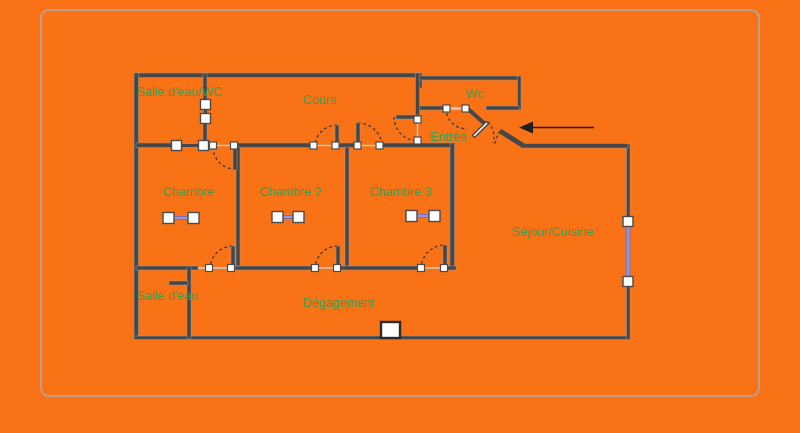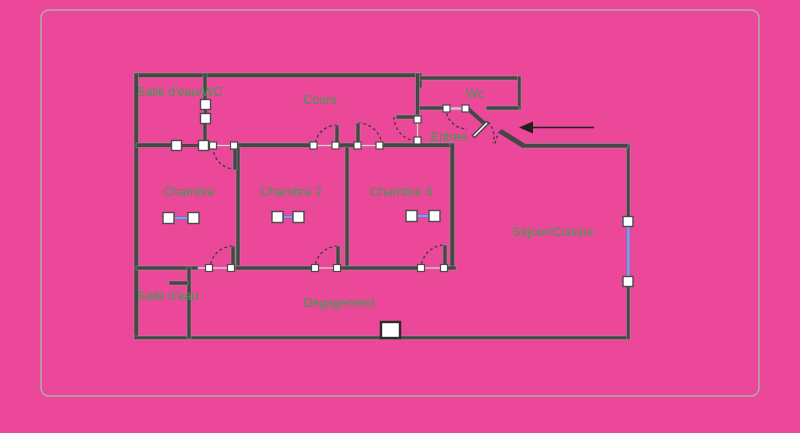--- a/index.html
+++ b/index.html
@@ -1,16 +1,16 @@
 <!DOCTYPE html>
 <html><head>
 <meta charset="utf-8">
 <style>
   html,body{margin:0;padding:0;background:#ffffff;}
-  .canvas{position:relative;width:800px;height:433px;background:#ec4899;overflow:hidden;
+  .canvas{position:relative;width:800px;height:433px;background:#f97316;overflow:hidden;
           font-family:"Liberation Sans", sans-serif;}
   svg text{font-family:"Liberation Sans","DejaVu Sans",sans-serif;}
 </style>
 </head>
 <body>
 
 <div class="canvas">
 <svg width="800" height="433" viewBox="0 0 800 433">
 
   <rect x="41" y="10" width="718" height="386" rx="8" fill="none" stroke="#acacac" stroke-width="1.5"></rect>

